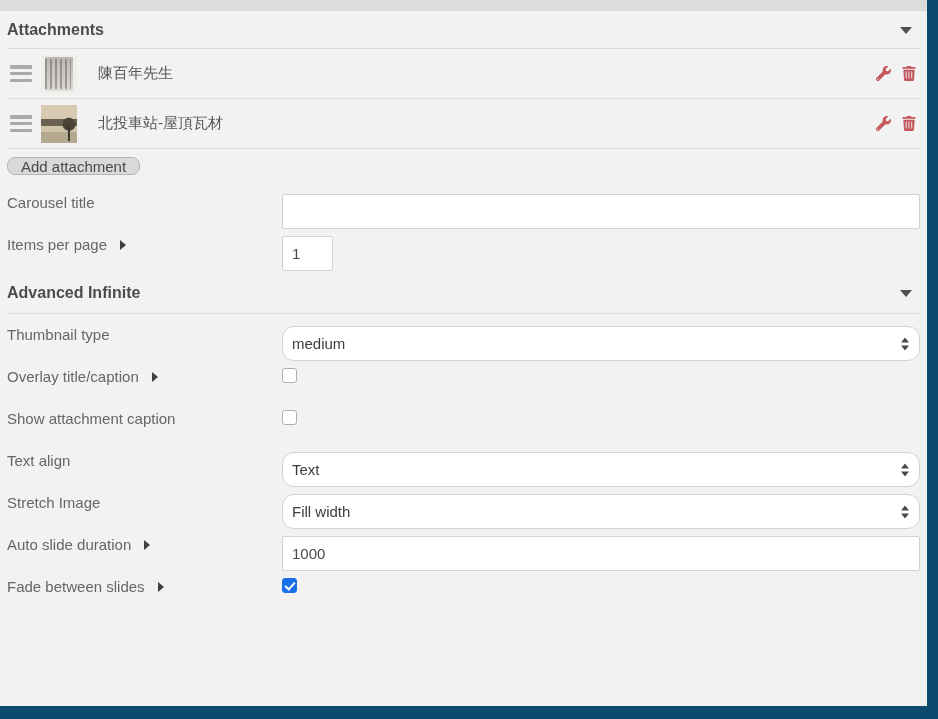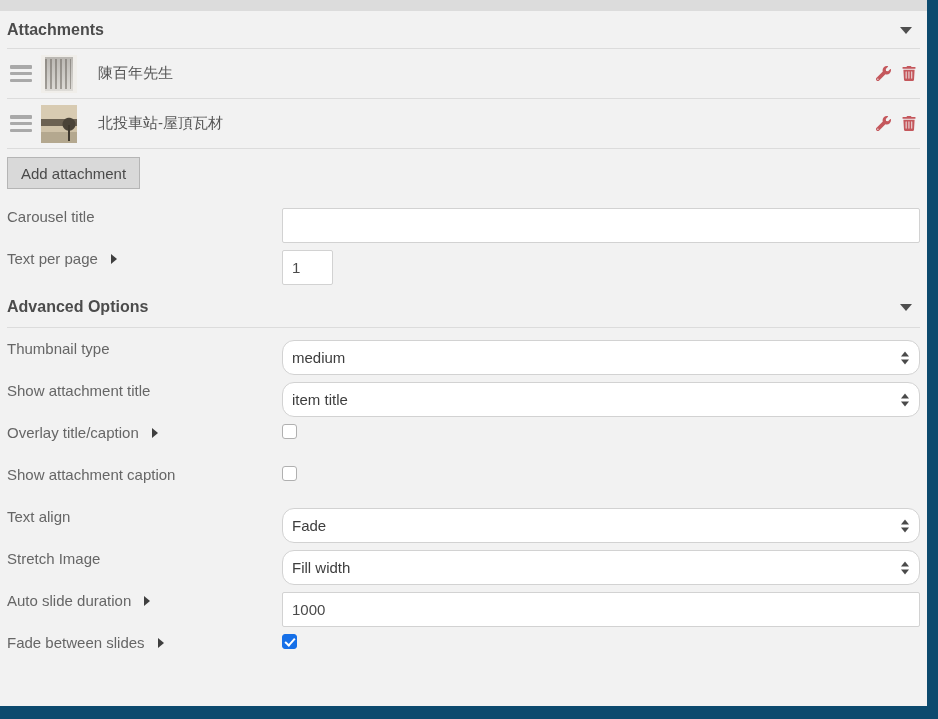--- a/index.html
+++ b/index.html
@@ -36,22 +36,22 @@
       radial-gradient(circle at 50% 42%, #4a4338 0 6px, rgba(0,0,0,0) 7px),
       linear-gradient(#d8cbb2 0 36%, #6b6152 36% 56%, #cfc2a8 56% 72%, #b4a88f 72% 100%);
     background-size:2px 16px, 18px 22px, 100% 100%;
     background-position:27px 20px, 19px 10px, 0 0;
     background-repeat:no-repeat; }
   .attach-title { margin-left:21px; font-size:15px; color:#565656; }
   .row-actions { margin-left:auto; display:flex; align-items:center; gap:11px; padding-right:4px; }
   .icon-btn { background:none; border:none; cursor:pointer; display:flex; align-items:center; padding:0; }
 
   
-  .add-btn { margin:8px 0 19px 7px; height:32px; padding:0 13px; background:#d9d9d9;
-             border:1px solid #b5b5b5; border-radius:0; font-size:15px; color:#4a4a4a;
+  .add-btn { margin:8px 0 19px 7px; height:18px; padding:0 13px; background:#d9d9d9;
+             border:1px solid #b5b5b5; border-radius:8px; font-size:15px; color:#4a4a4a;
              font-family:"Liberation Sans", sans-serif; cursor:pointer; }
 
   
   .field-row { display:flex; align-items:flex-start; margin:0 7px 7px 7px; min-height:35px; }
   .field-label { flex:0 0 275px; display:flex; align-items:center; font-size:15px; color:#666; }
   .expand-arrow { width:0; height:0; border-top:5px solid transparent;
                   border-bottom:5px solid transparent; border-left:6px solid #3f3f3f;
                   margin-left:13px; cursor:pointer; }
   .field-control { flex:1; display:flex; align-items:center; }
 
@@ -148,95 +148,81 @@
         <span>Carousel title</span>
       </span>
       <span class="field-control">
         <input class="text-input" type="text" value="" style="">
       </span>
     </div>
 
     
     <div class="field-row">
       <span class="field-label">
-        <span>Text per page</span>
+        <span>Items per page</span>
         <span class="expand-arrow"></span>
       </span>
       <span class="field-control">
         <input class="text-input small" type="text" value="1" style="">
       </span>
     </div>
 
     
     <div class="section-header adv-header">
-      <span class="hd">Advanced Options</span>
+      <span class="hd">Advanced Infinite</span>
       <span class="caret-down"></span>
     </div>
 
     
     <div class="field-row">
       <span class="field-label">
         <span>Thumbnail type</span>
       </span>
       <span class="field-control">
         <span class="select-control">
           <span>medium</span>
           <span class="stepper">
               <span class="tri-up"></span>
               <span class="tri-down"></span>
             </span>
         </span>
       </span>
     </div>
 
     
-    <div class="field-row">
-      <span class="field-label">
-        <span>Show attachment title</span>
+
+    
+    <div class="field-row">
+      <span class="field-label">
+        <span>Overlay title/caption</span>
+        <span class="expand-arrow"></span>
+      </span>
+      <span class="field-control">
+        <span class="checkbox"></span>
+      </span>
+    </div>
+
+    
+    <div class="field-row">
+      <span class="field-label">
+        <span>Show attachment caption</span>
+      </span>
+      <span class="field-control">
+        <span class="checkbox"></span>
+      </span>
+    </div>
+
+    
+    <div class="field-row">
+      <span class="field-label">
+        <span>Text align</span>
       </span>
       <span class="field-control">
         <span class="select-control">
-          <span>item title</span>
-          <span class="stepper">
-              <span class="tri-up"></span>
-              <span class="tri-down"></span>
-            </span>
-        </span>
-      </span>
-    </div>
-
-    
-    <div class="field-row">
-      <span class="field-label">
-        <span>Overlay title/caption</span>
-        <span class="expand-arrow"></span>
-      </span>
-      <span class="field-control">
-        <span class="checkbox"></span>
-      </span>
-    </div>
-
-    
-    <div class="field-row">
-      <span class="field-label">
-        <span>Show attachment caption</span>
-      </span>
-      <span class="field-control">
-        <span class="checkbox"></span>
-      </span>
-    </div>
-
-    
-    <div class="field-row">
-      <span class="field-label">
-        <span>Text align</span>
-      </span>
-      <span class="field-control">
-        <span class="select-control">
-          <span>Fade</span>
+          <span>Text</span>
           <span class="stepper">
               <span class="tri-up"></span>
               <span class="tri-down"></span>
             </span>
         </span>
       </span>
     </div>
 
     
     <div class="field-row">

